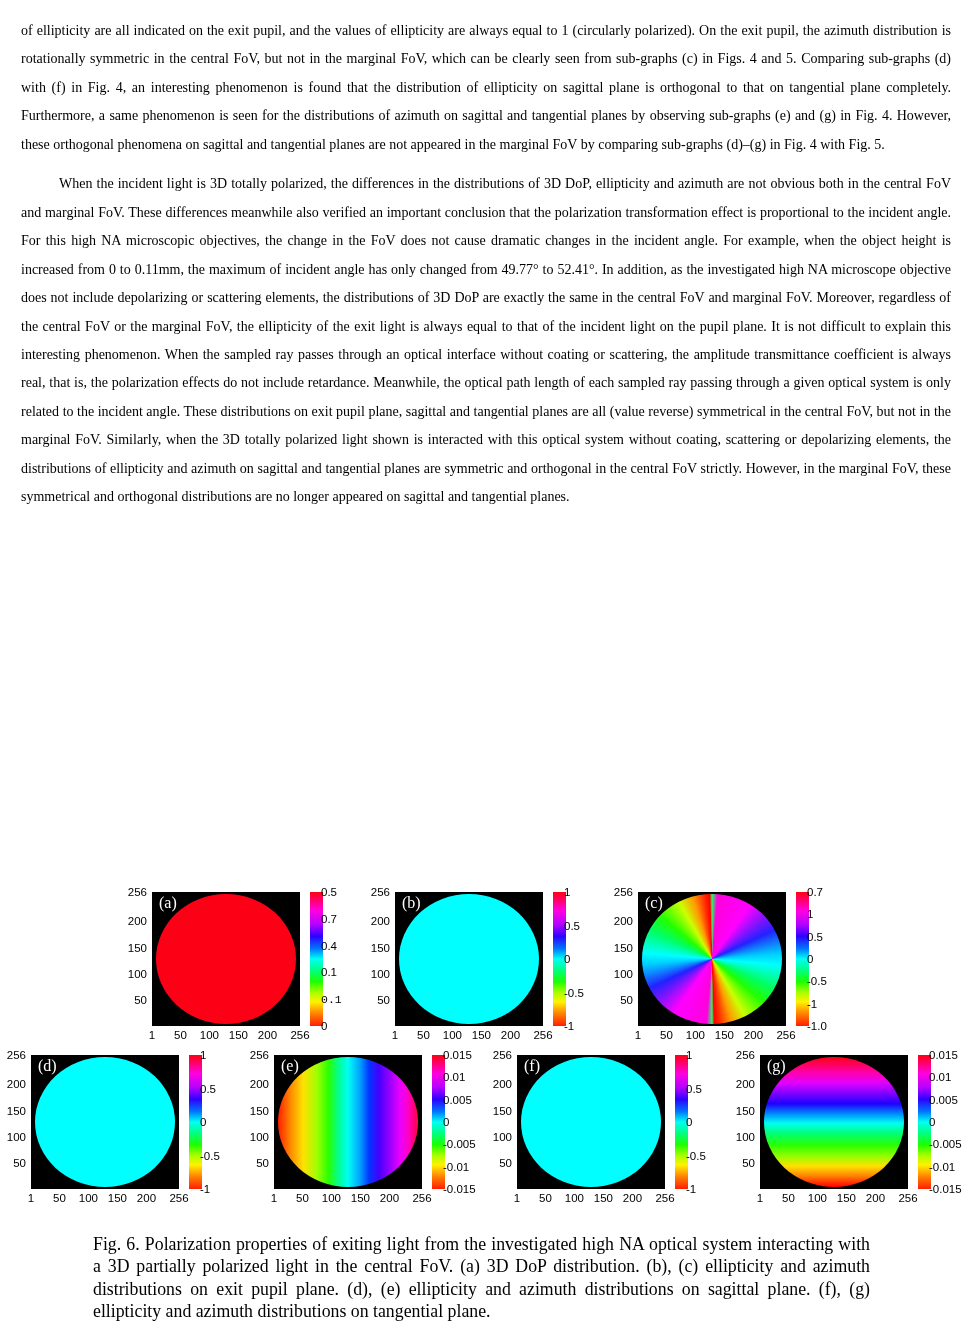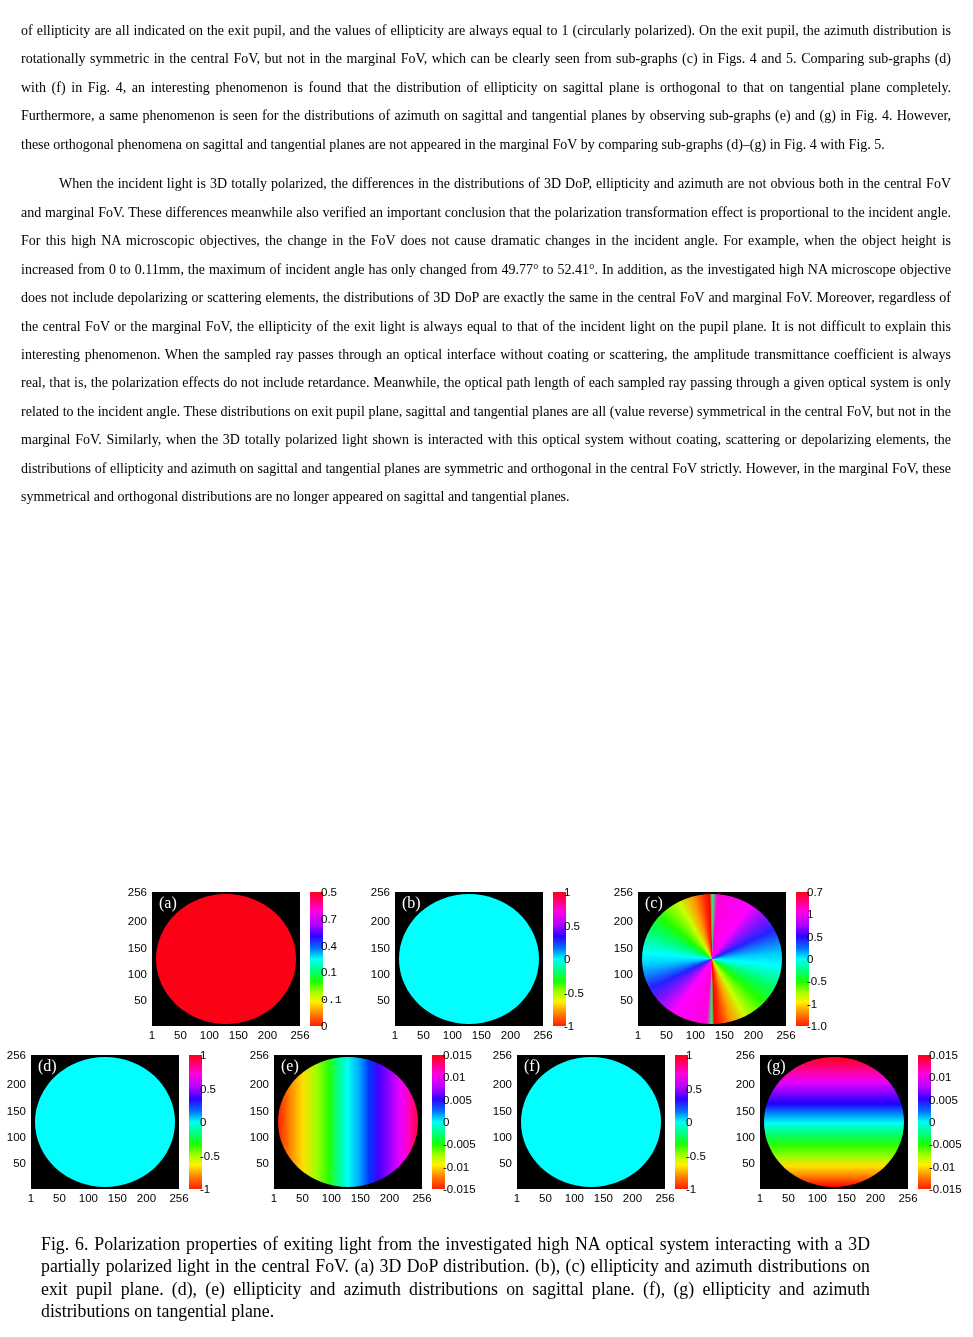--- a/index.html
+++ b/index.html
@@ -29,21 +29,21 @@
   .fill-red{background:#fc0116;}
   .fill-cyan{background:#00ffff;}
   .fill-wheel{background:conic-gradient(from 0deg,
     #22ff66 0deg,#ff00dd 5deg,#ff00ff 35deg,#2222ff 65deg,#00ccff 85deg,#00ffff 95deg,
     #00ff66 115deg,#22ff00 130deg,#ccff00 150deg,#ff9900 163deg,#ff2200 174deg,#ff0000 178deg,
     #22ff66 180deg,#ff00dd 185deg,#ff00ff 215deg,#2222ff 245deg,#00ccff 265deg,#00ffff 275deg,
     #00ff66 295deg,#22ff00 310deg,#ccff00 330deg,#ff9900 343deg,#ff2200 354deg,#ff0000 358deg,#22ff66 360deg);}
   .fill-hgrad{background:linear-gradient(90deg,#ff1e00 0%,#ff8a00 9%,#ffe100 18%,#9dff00 28%,#2bff00 36%,#00ff9e 44%,#00fff2 50%,#00aaff 58%,#0037ff 65%,#4400ff 72%,#9900ff 80%,#e800ff 87%,#ff00c8 93%,#ff0066 98%,#ff1133 100%);}
   .fill-vgrad{background:linear-gradient(180deg,#ff0013 0%,#ff00ad 12%,#e100ff 20%,#8000ff 28%,#1e00ff 36%,#0091ff 44%,#00fff2 51%,#00ff73 59%,#2bff00 68%,#91ff00 76%,#ffe100 84%,#ff8a00 91%,#ff2b00 97%,#ff0000 100%);}
 
-  .caption{margin:26px 103px 0 41px;font-size:17.8px;line-height:22.4px;text-align:justify;}
+  .caption{margin:26px 103px 0 93px;font-size:17.8px;line-height:22.4px;text-align:justify;}
 </style>
 </head>
 <body>
 
 <div class="page">
 
   <div class="text-block">
     <p class="para">of ellipticity are all indicated on the exit pupil, and the values of ellipticity are always equal to 1 (circularly polarized). On the exit pupil, the azimuth distribution is rotationally symmetric in the central FoV, but not in the marginal FoV, which can be clearly seen from sub-graphs (c) in Figs. 4 and 5. Comparing sub-graphs (d) with (f) in Fig. 4, an interesting phenomenon is found that the distribution of ellipticity on sagittal plane is orthogonal to that on tangential plane completely. Furthermore, a same phenomenon is seen for the distributions of azimuth on sagittal and tangential planes by observing sub-graphs (e) and (g) in Fig. 4. However, these orthogonal phenomena on sagittal and tangential planes are not appeared in the marginal FoV by comparing sub-graphs (d)–(g) in Fig. 4 with Fig. 5.</p>
     <p class="para indent">When the incident light is 3D totally polarized, the differences in the distributions of 3D DoP, ellipticity and azimuth are not obvious both in the central FoV and marginal FoV. These differences meanwhile also verified an important conclusion that the polarization transformation effect is proportional to the incident angle. For this high NA microscopic objectives, the change in the FoV does not cause dramatic changes in the incident angle. For example, when the object height is increased from 0 to 0.11mm, the maximum of incident angle has only changed from 49.77° to 52.41°. In addition, as the investigated high NA microscope objective does not include depolarizing or scattering elements, the distributions of 3D DoP are exactly the same in the central FoV and marginal FoV. Moreover, regardless of the central FoV or the marginal FoV, the ellipticity of the exit light is always equal to that of the incident light on the pupil plane. It is not difficult to explain this interesting phenomenon. When the sampled ray passes through an optical interface without coating or scattering, the amplitude transmittance coefficient is always real, that is, the polarization effects do not include retardance. Meanwhile, the optical path length of each sampled ray passing through a given optical system is only related to the incident angle. These distributions on exit pupil plane, sagittal and tangential planes are all (value reverse) symmetrical in the central FoV, but not in the marginal FoV. Similarly, when the 3D totally polarized light shown is interacted with this optical system without coating, scattering or depolarizing elements, the distributions of ellipticity and azimuth on sagittal and tangential planes are symmetric and orthogonal in the central FoV strictly. However, in the marginal FoV, these symmetrical and orthogonal distributions are no longer appeared on sagittal and tangential planes.</p>
   </div>

